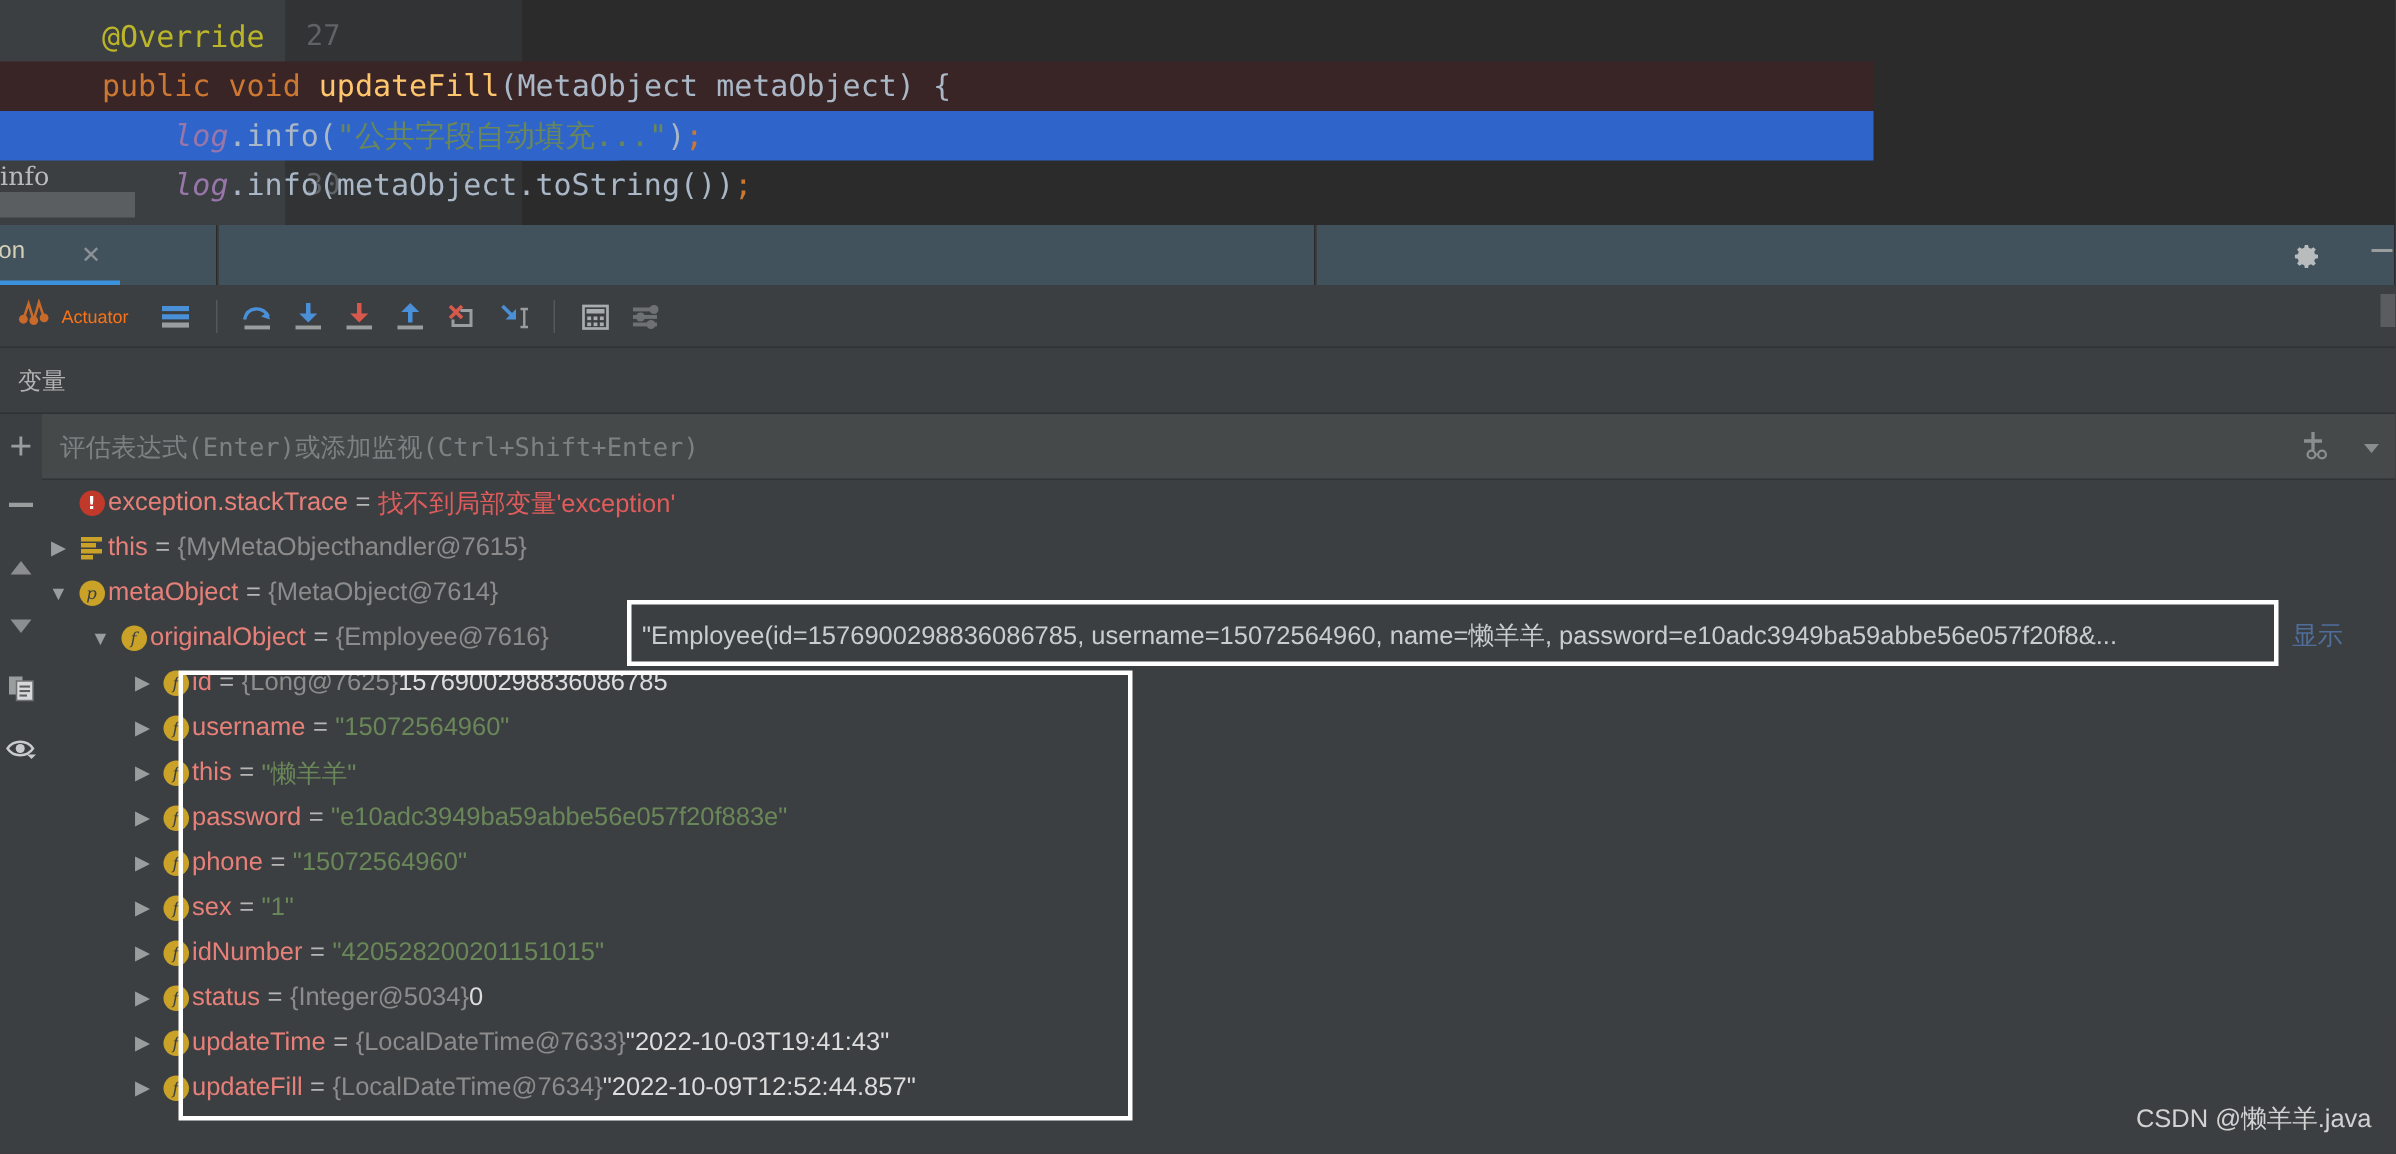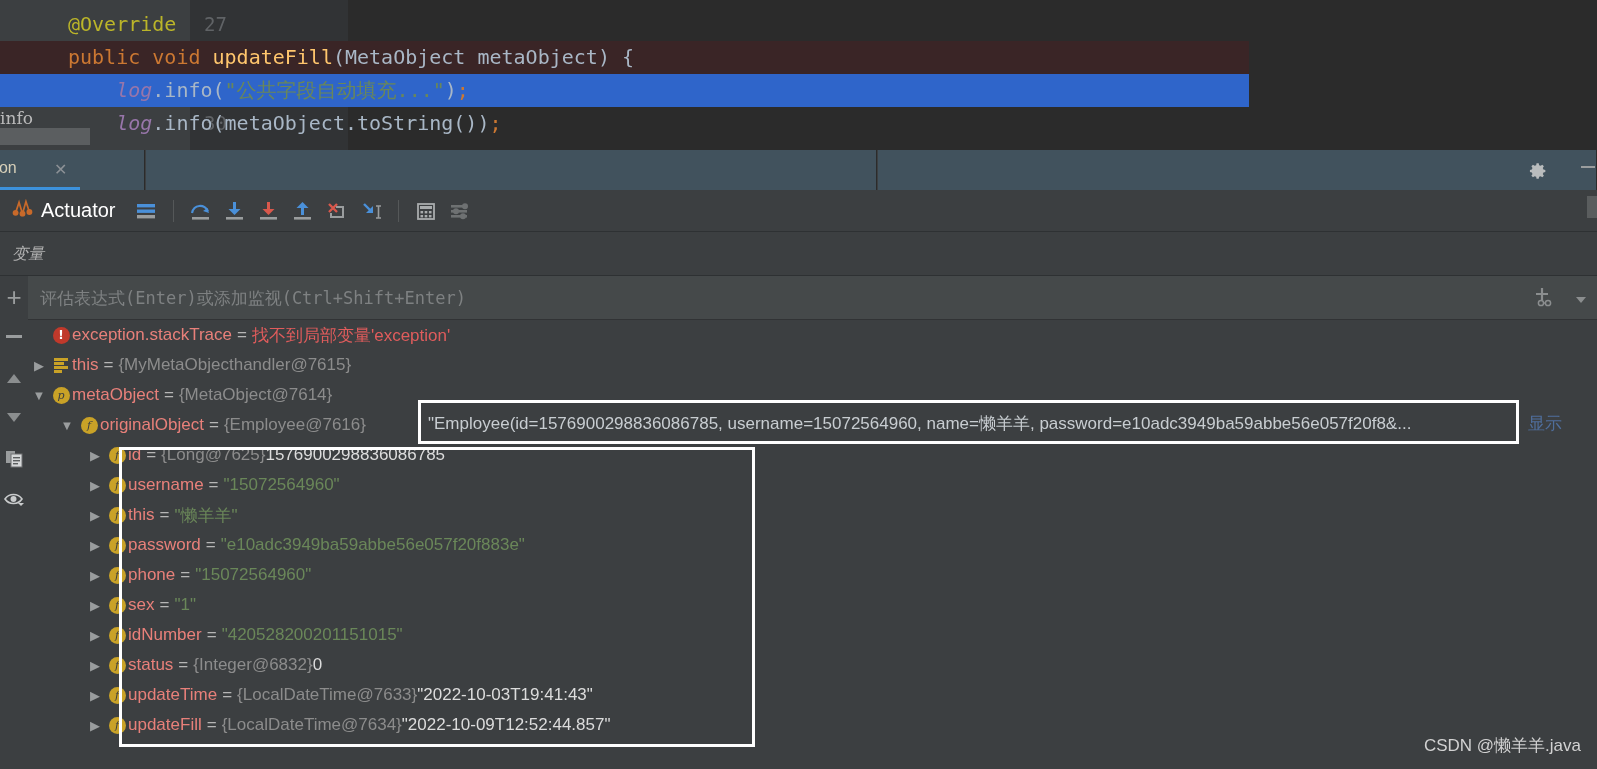--- a/index.html
+++ b/index.html
@@ -98,28 +98,28 @@
   .tab-active .underline { position:absolute; left:0; bottom:0; width:80px; height:3px; background:#3c92dc; }
   .tabslot2 { left:146px; width:731px; }
   .tabslot3 { left:878px; width:719px; }
   .gear-tb { position:absolute; right:48px; top:10px; }
   .minim { position:absolute; right:2px; top:16px; width:14px; height:2px; background:#9a9d9e; }
 
   
   .dbgbar { position:absolute; left:0; top:190px; width:1597px; height:42px; background:#3c3f41;
             border-bottom:1px solid #2e3133; display:flex; align-items:center; }
   .act-label { display:flex; align-items:center; gap:8px; margin-left:12px; }
-  .act-text { font-size:20px; color:#ffffff; }
+  .act-text { font-size:12px; color:#f97316; }
   .tb-sep { width:1px; height:22px; background:#555859; margin:0 10px; }
   .tb-btn { width:34px; height:34px; display:flex; align-items:center; justify-content:center; }
   .rightbar-bit { position:absolute; right:0; top:196px; width:10px; height:22px; background:#5a5d5e; }
 
   
   .vartab { position:absolute; left:0; top:232px; width:1597px; height:44px; background:#3c3f41;
-            border-bottom:1px solid #2e3133;font-style:italic; }
+            border-bottom:1px solid #2e3133; }
   .vartab .lbl { position:absolute; left:12px; top:12px; font-size:16px; color:#b2b2b2; }
 
   
   .rail { position:absolute; left:0; top:276px; width:28px; height:493px; background:#3c3f41; }
   .rail .ri { position:absolute; left:3px; width:22px; height:22px;
               display:flex; align-items:center; justify-content:center; color:#9a9d9e; }
 
   
   .evalbar { position:absolute; left:28px; top:276px; width:1569px; height:44px; background:#45494a;
              border-bottom:1px solid #313335;text-align:center; }
@@ -513,21 +513,21 @@
         <span class="strv">"420528200201151015"</span>
       </div>
       <div class="row" style="top: 330px;">
         <span style="flex: 0 0 auto; width: 56px;"></span>
         <span class="chev">▶</span>
         <span class="ic">
           <span class="badge f">f</span>
         </span>
         <span class="nm">status</span>
         <span class="eq">=</span>
-        <span class="ref">{Integer@6832}</span>
+        <span class="ref">{Integer@5034}</span>
         <span class="numv"> 0</span>
       </div>
       <div class="row" style="top: 360px;">
         <span style="flex: 0 0 auto; width: 56px;"></span>
         <span class="chev">▶</span>
         <span class="ic">
           <span class="badge f">f</span>
         </span>
         <span class="nm">updateTime</span>
         <span class="eq">=</span>

